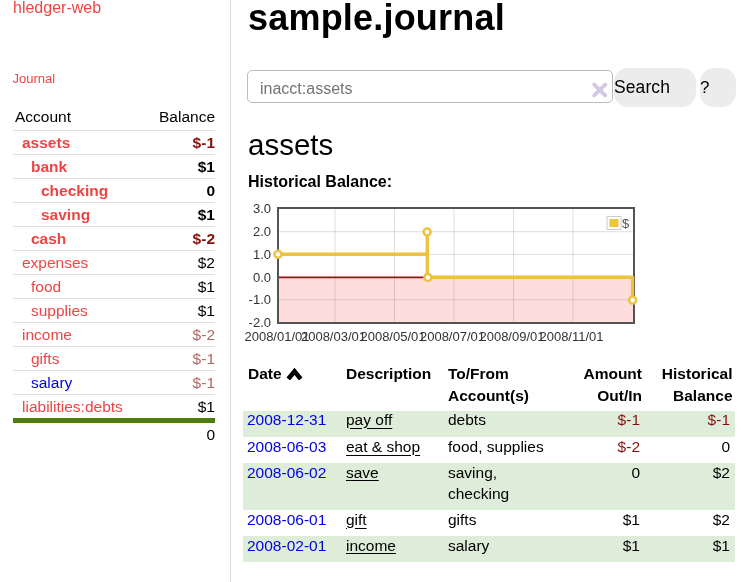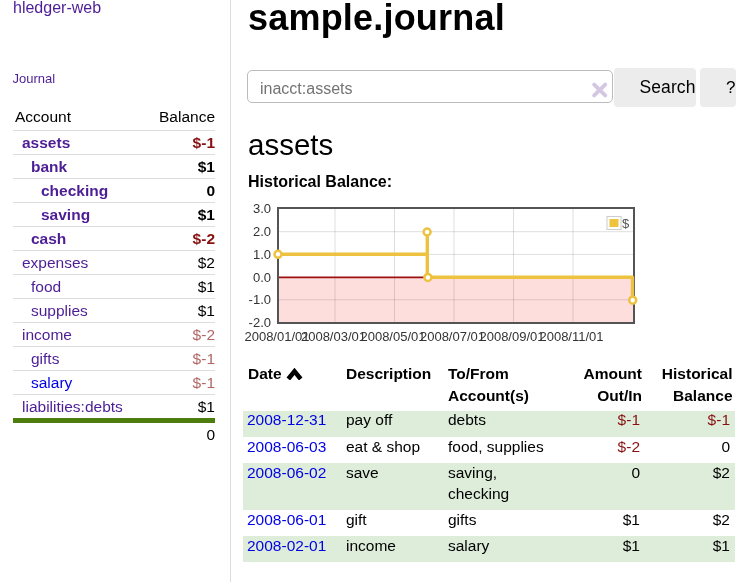--- a/index.html
+++ b/index.html
@@ -1,19 +1,19 @@
 <!DOCTYPE html>
 <html><head>
 <meta charset="utf-8">
 <style>
   * { margin:0; padding:0; box-sizing:content-box; }
   html,body { width:742px; height:582px; background:#fff; font-family:"Liberation Sans", sans-serif; position:relative; overflow:hidden; }
   .abs { position:absolute; }
   a { text-decoration:none; }
-  .purple { color:#4c1d95; }
+  .purple { color:#ef4444; }
   .blue { color:#0000e6; }
   .neg { color:#871010; }
   .negmuted { color:#b26666; }
 
   
   #vline { left:230px; top:0; width:1px; height:582px; background:#dcdcdc; }
   #brand { left:13px; top:-1px; font-size:16px; }
   #journal { left:12.5px; top:70.5px; font-size:13px; }
   #acctbl { left:13px; top:106px; width:202px; border-collapse:collapse; font-size:15.5px; }
   #acctbl td, #acctbl th { height:23px; padding:0; border-bottom:1px solid #ddd; line-height:23px; white-space:nowrap; vertical-align:middle; }
@@ -23,37 +23,37 @@
   #acctbl .d1 { padding-left:18px; }
   #acctbl .d2 { padding-left:28px; }
   #acctbl .b { font-weight:bold; }
   #acctbl tr.dark td { border-bottom:5px solid #4d7c0f; }
   #acctbl tr.last td { border-bottom:none; }
 
   
   #h1 { left:248px; top:-0.5px; font-size:36px; line-height:36px; font-weight:bold; letter-spacing:0.2px; }
   #qbox { left:247px; top:70px; width:364px; height:31px; border:1px solid #bbb; border-radius:5px; }
   #qtext { left:260px; top:73px; height:32px; line-height:32px; font-size:16px; color:#737373; }
-  .btn { background:#ececec; border-radius:4px; text-align:right; font-size:16px; color:#000; }
+  .btn { background:#ececec; border-radius:14px; text-align:left; font-size:16px; color:#000; }
   #btnsearch { left:614px; top:67.5px; width:81.5px; height:39.5px; line-height:39px; font-size:17.5px; letter-spacing:0.1px; }
   #btnq { left:700px; top:67.5px; width:35.5px; height:39.5px; line-height:39px; font-size:17px; }
   #h2 { left:248px; top:129.7px; font-size:29.5px; line-height:29px; font-weight:normal; }
   #hb { left:248px; top:173px; font-size:16px; font-weight:bold; }
 
   
   #reg { left:243px; top:363px; width:492px; border-collapse:collapse; font-size:15.5px; table-layout:fixed; }
   #reg th { font-weight:bold; vertical-align:top; padding:0px 4px 4.5px; line-height:21.5px; }
   #reg td { vertical-align:top; padding:0.5px 4px 3.5px; line-height:21.5px; }
   #reg tr.r1 td { padding-top:0; padding-bottom:5px; }
   #reg tr.rx td { padding-bottom:4px; }
   #reg .l { text-align:left; }
   #reg .r { text-align:right; }
   #reg tr.g { background:#deedda; }
   #reg td.dt { padding-left:4px; }
-  #reg td.ds { padding-left:5px; }
+  #reg td.ds { padding-left:5px;text-decoration:underline; }
   #reg td.tf { padding-left:2px; }
   #reg td a, #reg td span { position:relative; top:-1.5px; }
 </style>
 </head>
 <body>
 <div id="vline" class="abs"></div>
 <a id="brand" class="abs purple" href="#">hledger-web</a>
 <a id="journal" class="abs purple" href="#">Journal</a>
 
 <table id="acctbl" class="abs">

